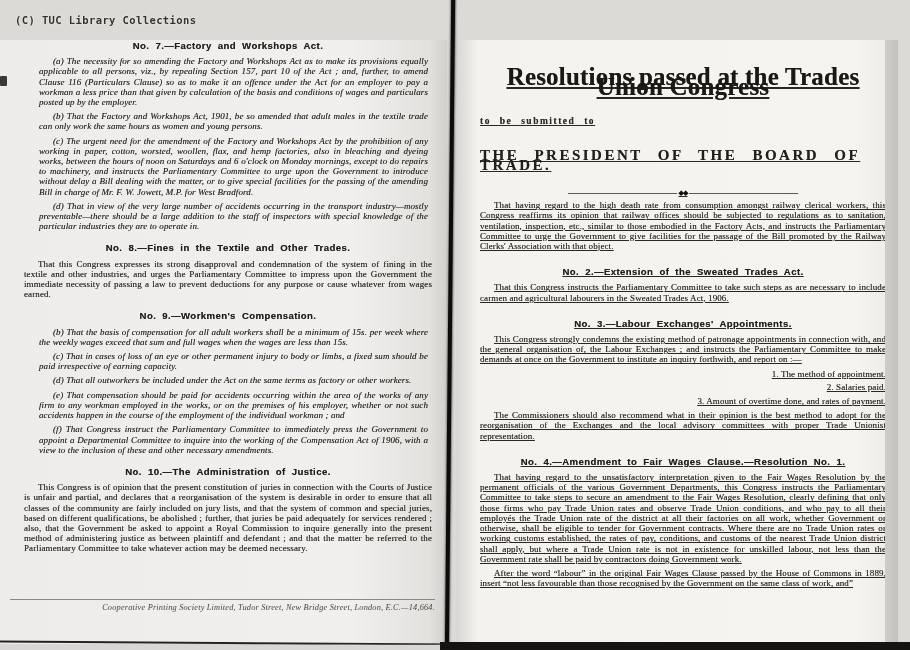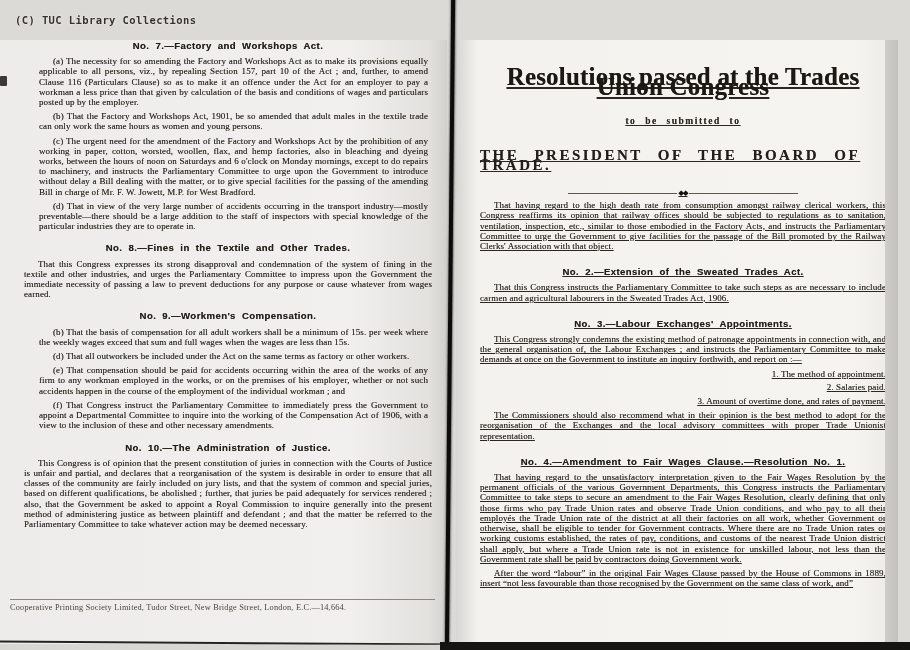--- a/index.html
+++ b/index.html
@@ -17,39 +17,39 @@
       transform:rotate(0.55deg);box-shadow:1px 0 2px rgba(0,0,0,.45), -1px 0 2px rgba(0,0,0,.35);}
   .bottom-band-right{position:absolute;left:440px;right:0;bottom:0;height:8px;background:#151413;}
   .bottom-band-left{position:absolute;left:0;width:452px;bottom:6px;height:2px;background:#232220;
       transform:rotate(0.35deg);border-radius:0 0 50% 0;}
   .below-left{position:absolute;left:0;width:447px;bottom:0;height:6px;background:#d9d7d4;}
 
   
   .body-text{font-size:9px;line-height:10.2px;text-align:justify;letter-spacing:.1px;
       text-shadow:0 0 .45px rgba(40,33,26,.55);}
   .p{margin:0 0 4px 0;text-indent:14px;}
-  .sub{margin-left:15px;margin-right:4px;}
+  .sub{margin-left:15px;margin-right:4px;font-style:italic;}
   .h{font-family:"Liberation Sans", sans-serif;font-weight:bold;font-size:9.6px;text-align:center;
       letter-spacing:.4px;word-spacing:3px;margin:12px 0 5px 0;color:#211d18;
       text-shadow:0 0 .4px rgba(30,25,20,.6);}
 
   
   .lp-inner{padding:1px 15px 0 24px;}
   .lp-inner .h:first-child{margin-top:0;}
-  .lp-footer{position:absolute;left:10px;right:12px;bottom:34px;text-align:left;}
+  .lp-footer{position:absolute;left:10px;right:12px;bottom:34px;text-align:right;font-style:italic;}
   .lp-footer-rule{border-top:1px solid #8a8681;margin-bottom:3px;}
   .lp-footer-text{font-size:8.3px;color:#4a443d;letter-spacing:.2px;}
 
   
   .rp-inner{padding:26px 12px 0 24px;text-decoration:underline;}
   .rp-title{font-family:"Liberation Serif", serif;font-weight:bold;font-size:25px;
       text-align:center;letter-spacing:.2px;color:#1c1813;margin:6px 0 0 0;
       text-shadow:0 0 .5px rgba(20,16,12,.7);}
   .rp-subtitle{font-family:"Liberation Serif", serif;font-weight:bold;font-size:9.5px;
-      text-align:center;letter-spacing:1.5px;word-spacing:5px;color:#2c2721;margin-top:24px;}
+      letter-spacing:1.5px;word-spacing:5px;color:#2c2721;margin-top:24px;}
   .rp-addressee{font-family:"Liberation Serif", serif;font-weight:bold;font-size:15px;
       text-align:left;letter-spacing:2.5px;word-spacing:9px;color:#231e19;margin-top:23px;}
   .ornament{display:flex;align-items:center;justify-content:center;margin:18px auto 2px auto;width:230px;}
   .ornament .rule{flex:1;height:1px;background:#5d5850;}
   .ornament .gem{font-size:7px;color:#141210;padding:0 2px;letter-spacing:-1px;}
   .rp-inner .h{margin-top:16px;}
   .num-list{margin:2px 0 4px 38px;}
   .num-item{margin:0 0 3.5px 0;text-align:right;}
 
   
@@ -71,20 +71,21 @@
       <p class="p sub">(a) The necessity for so amending the Factory and Workshops Act as to make its provisions equally applicable to all persons, viz., by repealing Section 157, part 10 of the Act ; and, further, to amend Clause 116 (Particulars Clause) so as to make it an offence under the Act for an employer to pay a workman a less price than that given by calculation of the basis and conditions of wages and particulars posted up by the employer.</p>
       <p class="p sub">(b) That the Factory and Workshops Act, 1901, be so amended that adult males in the textile trade can only work the same hours as women and young persons.</p>
       <p class="p sub">(c) The urgent need for the amendment of the Factory and Workshops Act by the prohibition of any working in paper, cotton, worsted, woollen, flax, and hemp factories, also in bleaching and dyeing works, between the hours of noon on Saturdays and 6 o'clock on Monday mornings, except to do repairs to machinery, and instructs the Parliamentary Committee to urge upon the Government to introduce without delay a Bill dealing with the matter, or to give special facilities for the passing of the amending Bill in charge of Mr. F. W. Jowett, M.P. for West Bradford.</p>
       <p class="p sub">(d) That in view of the very large number of accidents occurring in the transport industry—mostly preventable—there should be a large addition to the staff of inspectors with special knowledge of the particular industries they are to operate in.</p>
 
       <div class="h">No. 8.—Fines in the Textile and Other Trades.</div>
       <p class="p">That this Congress expresses its strong disapproval and condemnation of the system of fining in the textile and other industries, and urges the Parliamentary Committee to impress upon the Government the immediate necessity of passing a law to prevent deductions for any purpose or cause whatever from wages earned.</p>
 
       <div class="h">No. 9.—Workmen's Compensation.</div>
       <p class="p sub">(b) That the basis of compensation for all adult workers shall be a minimum of 15s. per week where the weekly wages exceed that sum and full wages when the wages are less than 15s.</p>
+      <p class="p sub">(c) That in cases of loss of an eye or other permanent injury to body or limbs, a fixed sum should be paid irrespective of earning capacity.</p>
       <p class="p sub">(d) That all outworkers be included under the Act on the same terms as factory or other workers.</p>
       <p class="p sub">(e) That compensation should be paid for accidents occurring within the area of the works of any firm to any workman employed in the works, or on the premises of his employer, whether or not such accidents happen in the course of the employment of the individual workman ; and</p>
       <p class="p sub">(f) That Congress instruct the Parliamentary Committee to immediately press the Government to appoint a Departmental Committee to inquire into the working of the Compensation Act of 1906, with a view to the inclusion of these and other necessary amendments.</p>
 
       <div class="h">No. 10.—The Administration of Justice.</div>
       <p class="p">This Congress is of opinion that the present constitution of juries in connection with the Courts of Justice is unfair and partial, and declares that a reorganisation of the system is desirable in order to ensure that all classes of the community are fairly included on jury lists, and that the system of common and special juries, based on different qualifications, be abolished ;  further, that juries be paid adequately for services rendered ; also, that the Government be asked to appoint a Royal Commission to inquire generally into the present method of administering justice as between plaintiff and defendant ; and that the matter be referred to the Parliamentary Committee to take whatever action may be deemed necessary.</p>
     </div>
 
     <div class="lp-footer">
       <div class="lp-footer-rule"></div>

